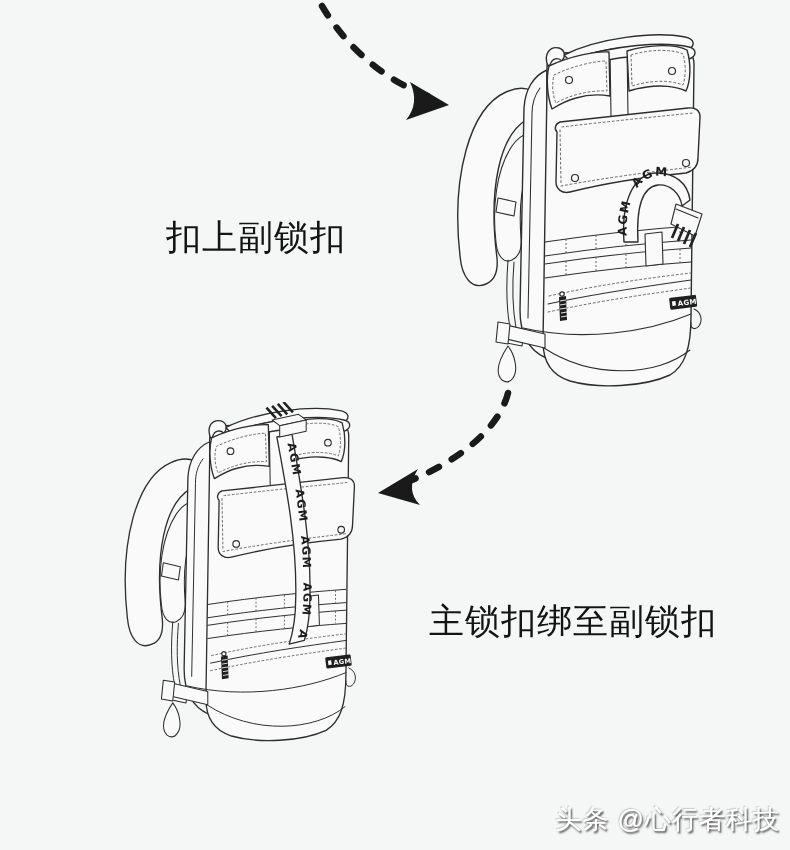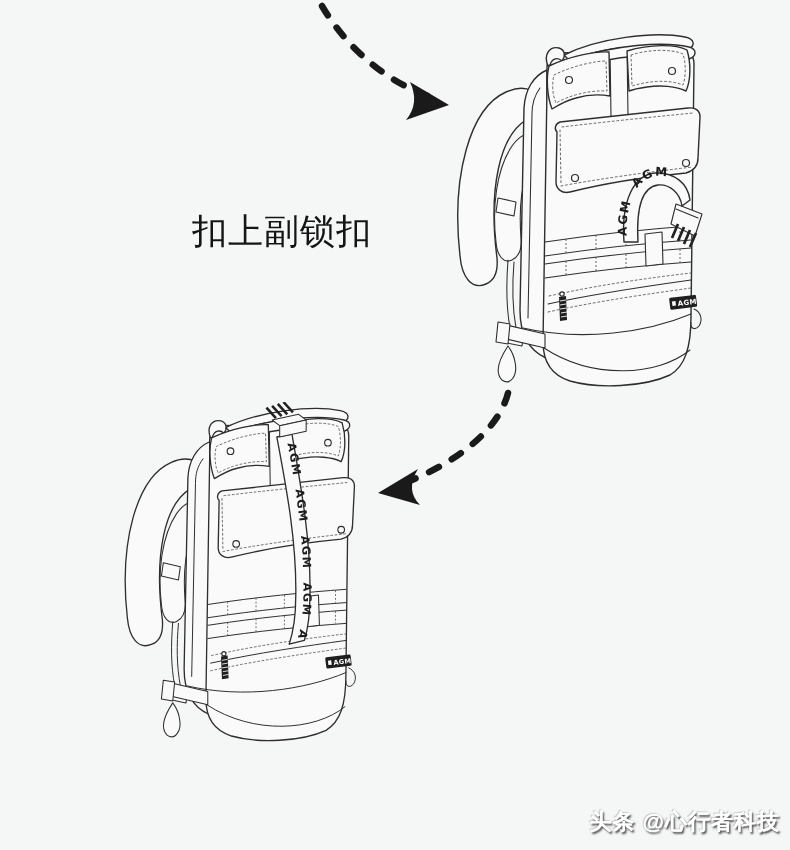--- a/index.html
+++ b/index.html
@@ -20,21 +20,21 @@
   .strap-text{font-family:"DejaVu Sans","Liberation Sans",sans-serif;font-weight:700;
     font-size:12px;fill:#1c1c1c;letter-spacing:1.5px;word-spacing:8px;}
   .patch-text{font-family:"DejaVu Sans","Liberation Sans",sans-serif;font-weight:700;
     font-size:7px;fill:#ffffff;letter-spacing:0.3px;}
   .arrow-dash{fill:none;stroke:#1a1a1a;stroke-width:6.5;stroke-dasharray:11 15;stroke-linecap:round;}
   .arrow-head{fill:#1a1a1a;stroke:none;}
   .step-label{
     color:#141414;font-size:35px;letter-spacing:1px;text-align:center;line-height:1.3;
   }
   .watermark{
-    right:10px;bottom:13px;font-size:22px;font-weight:700;letter-spacing:1px;
+    right:10px;bottom:13px;font-size:26px;font-weight:400;letter-spacing:1px;
     color:#ffffff;
     text-shadow:0 0 1px rgba(255,255,255,0.8),
                 1.5px 1.5px 2px rgba(45,45,45,0.85),
                 -1px -1px 1px rgba(140,140,140,0.45);
     margin-top:40px;
   }
 </style>
 </head>
 <body>
 
@@ -123,21 +123,21 @@
       <g>
         <path class="fill2" d="M228,176 L254,186 L247,208 L223,196 Z"></path>
         <path class="ln2" d="M228,181 L250,190"></path>
         <path class="prong" d="M230,196 L224,210 M236,199 L230,213 M242,202 L236,216 M248,205 L242,219"></path>
       </g>
       <path id="archA" d="M179,216 C176,174 189,150 209,148 C224,147 235,155 238,166" fill="none" stroke="none"></path>
       <text class="strap-text"><textPath href="#archA" startOffset="8">AGM AGM</textPath></text>
     </g>
   </svg>
 
-  <div class="abs step-label" style="left:140px;top:208px;width:232px;text-align:right;">扣上副锁扣</div>
+  <div class="abs step-label" style="left:140px;top:214px;width:232px;">扣上副锁扣</div>
 
   <svg class="abs" style="left:360px;top:385px;" width="170" height="130" viewBox="0 0 170 130">
     <path class="arrow-dash" d="M148,8 C140,40 106,72 52,95"></path>
     <path class="arrow-head" d="M18,108 L58,84 Q45,105 60,120 Z"></path>
   </svg>
 
   <svg class="abs" style="left:116px;top:402px;" width="246" height="352" viewBox="0 0 260 372">
 
     <g>
       <path class="fill" d="M95,84 C94,63 78,55 58,64 C22,80 3,148 12,228 C14,250 24,262 38,256 C48,252 50,242 49,230 C40,160 52,108 78,92 C84,88 90,86 95,88 Z"></path>
@@ -216,17 +216,18 @@
         <path class="prong" d="M169,17 L159,6 M175,15 L165,4 M181,13 L171,2 M187,11 L177,0"></path>
         <path class="fill2" d="M165,19 L193,13 L201,19 L173,25 Z"></path>
         <path class="fill2" d="M173,25 L201,19 L201,31 L173,37 Z"></path>
       </g>
       <path id="frontB" d="M181,42 C191,96 199,150 198,203 C198,225 195,241 191,252" fill="none" stroke="none"></path>
       <text class="strap-text"><textPath href="#frontB" startOffset="2">AGM AGM AGM AGM AGM</textPath></text>
     </g>
   </svg>
 
   <div class="abs step-label" style="left:408px;top:598px;width:330px;">
+    <div>主锁扣绑至副锁扣</div>
   </div>
 
   <div class="abs watermark">头条 @心行者科技</div>
 
 </div>
 
 </body></html>

